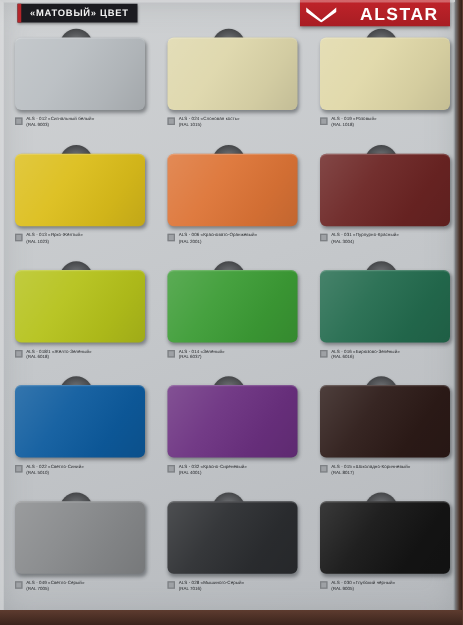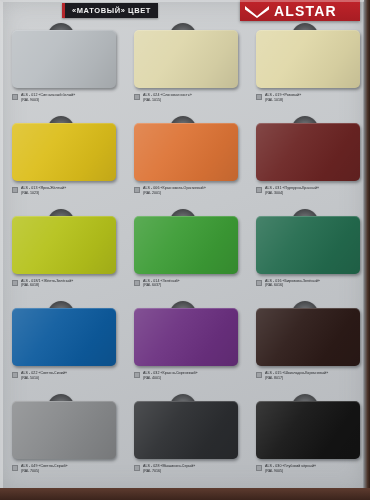--- a/index.html
+++ b/index.html
@@ -87,21 +87,21 @@
 
   #brand-logo {
     position: absolute;
     right: 6px;
     top: 0;
     height: 21px;
     min-width: 110px;
     background: linear-gradient(180deg, #c8272d 0%, #b01f25 100%);
     display: flex;
     align-items: center;
-    gap: 4px;
+    gap: 18px;
     padding: 0 6px 0 4px;
     box-shadow: 0 1px 3px rgba(0,0,0,.4);
   }
   #brand-chevron {
     width: 26px;
     height: 14px;
     flex: 0 0 auto;
   }
   #brand-name {
     color: #ffffff;
@@ -206,21 +206,21 @@
 </style>
 </head>
 <body>
 
 <div id="photo">
 
   <div id="board" style="background: linear-gradient(160deg, rgb(208, 210, 212) 0%, rgb(197, 200, 203) 45%, rgb(182, 185, 189) 100%);">
 
     <div id="header">
 
-      <div id="matte-badge" style="background: rgb(27, 27, 32); margin-left: 48px;">
+      <div id="matte-badge" style="background: rgb(27, 27, 32);">
         <span>«МАТОВЫЙ» ЦВЕТ</span>
       </div>
 
       <div id="brand-logo" style="background: linear-gradient(rgb(192, 35, 42) 0%, rgb(168, 29, 35) 100%);">
         <svg id="brand-chevron" viewBox="0 0 26 14">
           <path d="M1 2 L13 12 L25 2 L25 5.5 L13 14 L1 5.5 Z" fill="#ffffff"></path>
         </svg>
         <span id="brand-name">ALSTAR</span>
       </div>
 

